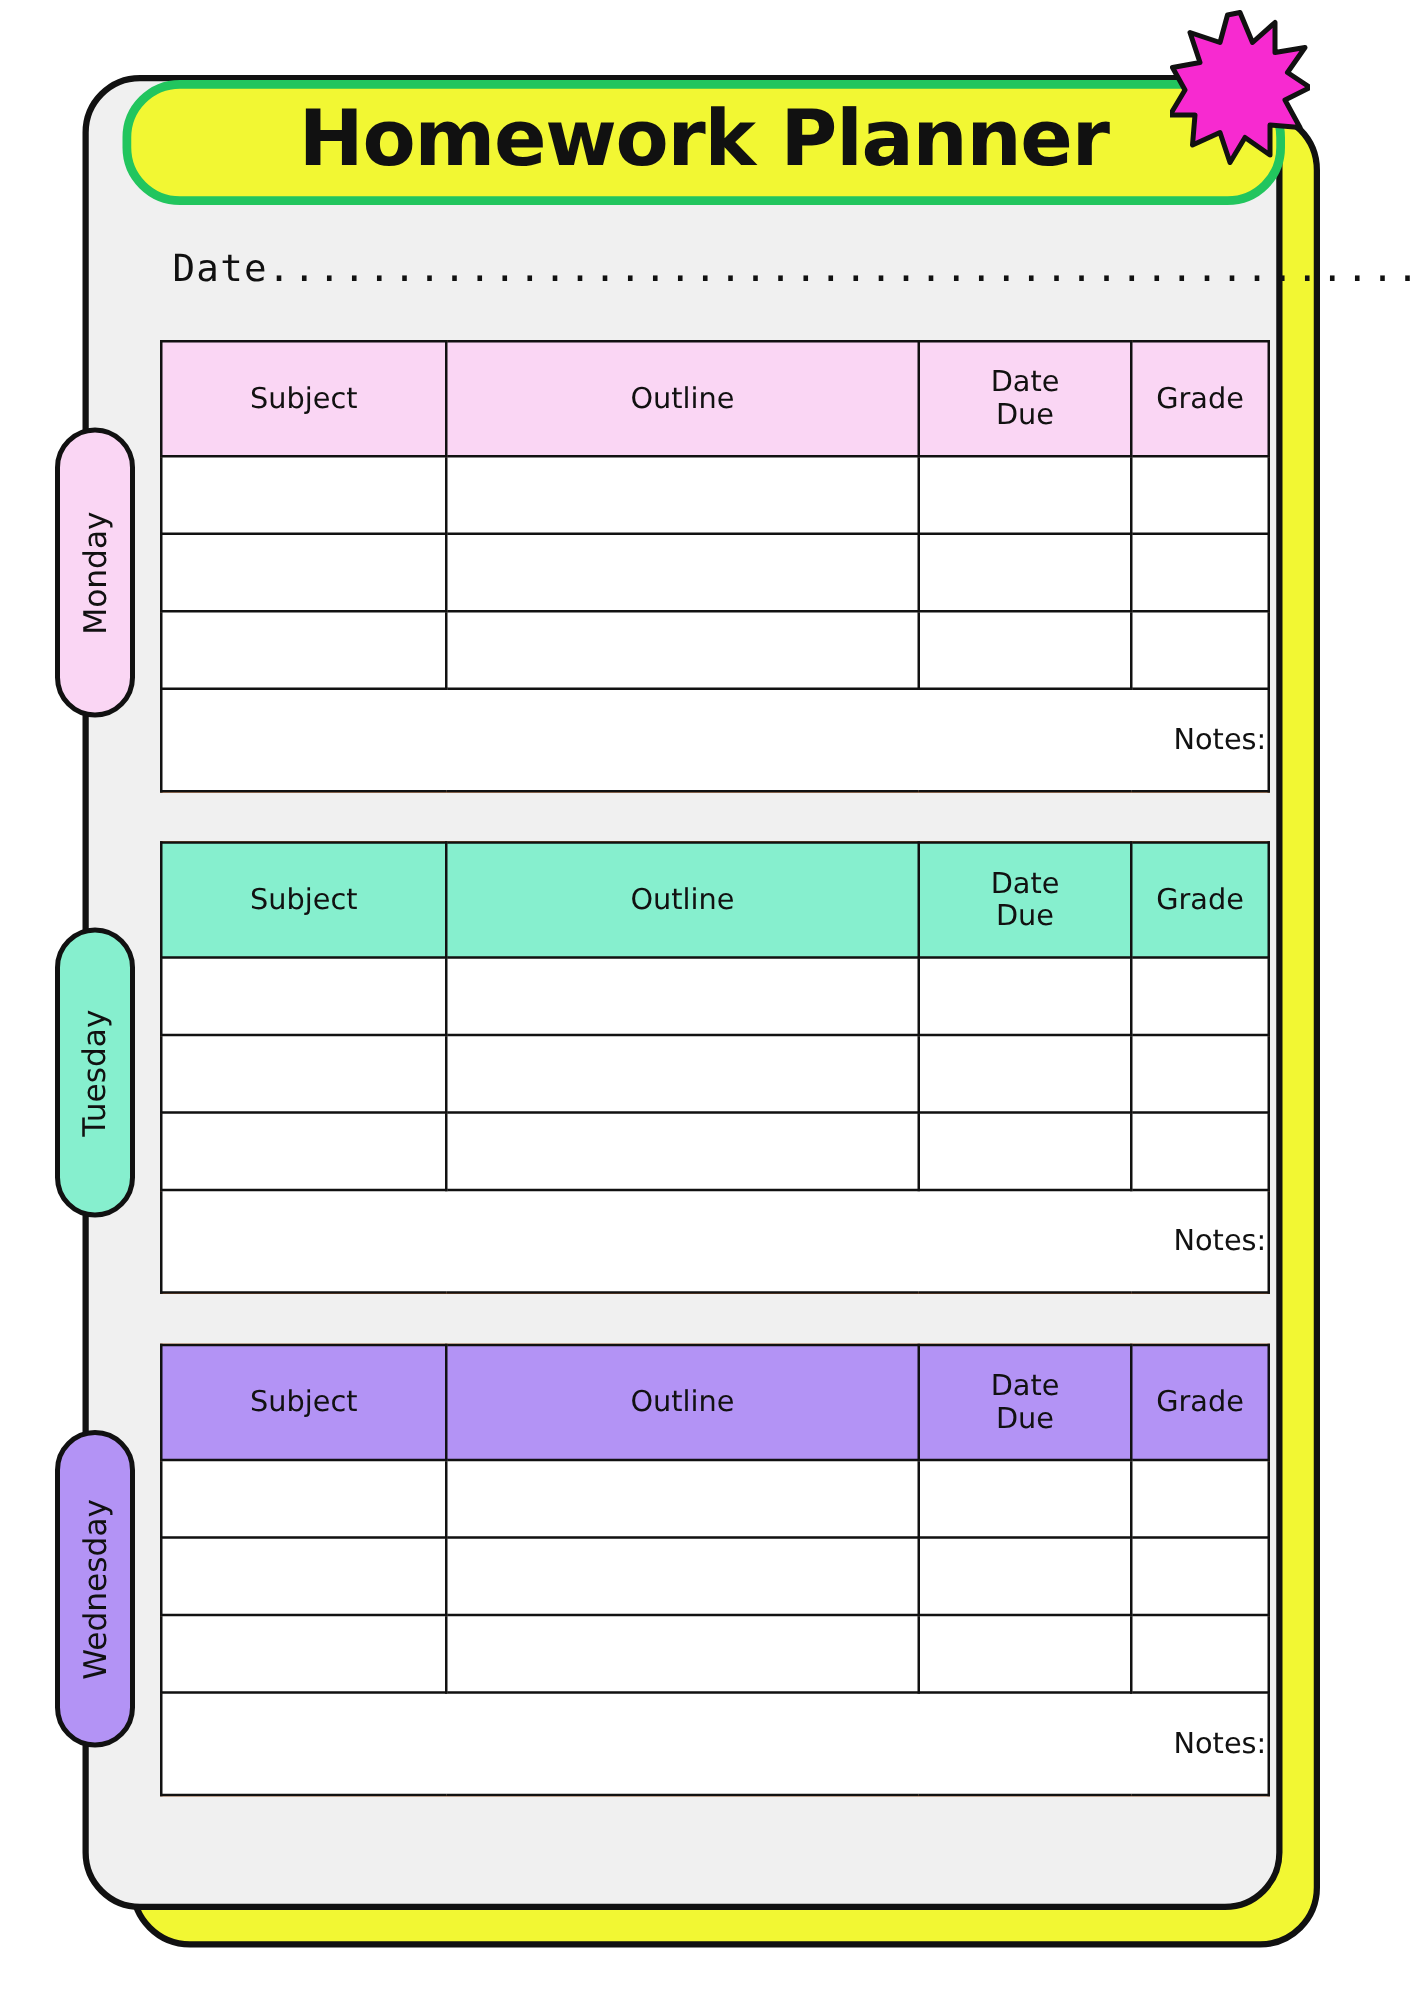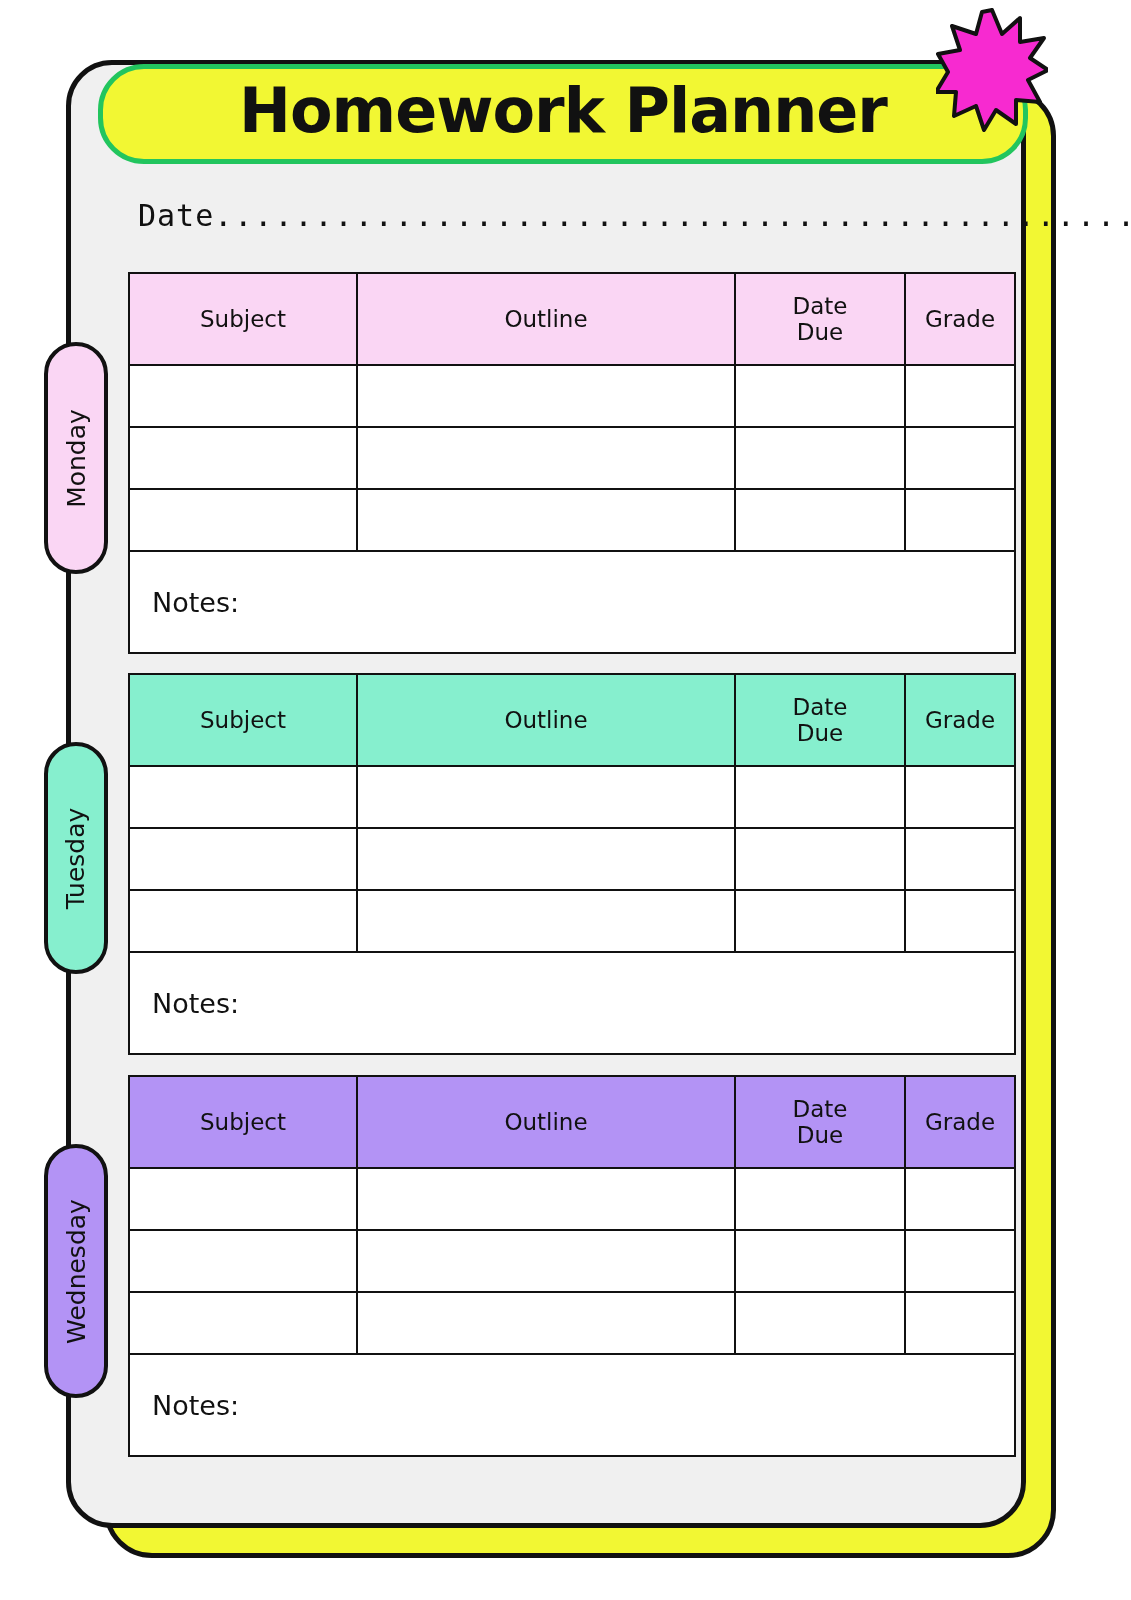--- a/index.html
+++ b/index.html
@@ -49,21 +49,21 @@
   }
 
   
   .title-bar {
     position: absolute;
     left: 98px;
     top: 64px;
     width: 930px;
     height: 100px;
     background: #f2f733;
-    border: 5px solid #22c55e;
+    border: 7px solid #22c55e;
     border-radius: 46px;
     box-sizing: border-box;
     display: flex;
     align-items: center;
     justify-content: center;
   }
   .title-text {
     font-family: "DejaVu Sans", sans-serif;
     font-weight: 700;
     font-size: 62px;
@@ -145,26 +145,26 @@
     height: 92px;
     text-align: center;
     vertical-align: middle;
     line-height: 1.15;
   }
   table.planner td.blank {
     height: 62px;
     background: #ffffff;
   }
   table.planner td.notes {
-    height: 102px;
+    height: 82px;
     background: #ffffff;
-    text-align: left;
+    text-align: right;
     vertical-align: middle;
     padding-left: 22px;
-    font-size: 27px;
+    font-size: 23px;
   }
   col.c-subject { width: 228px; }
   col.c-outline { width: 378px; }
   col.c-datedue { width: 170px; }
   col.c-grade   { width: 110px; }
 </style>
 </head>
 <body>
 
 <div class="page">

